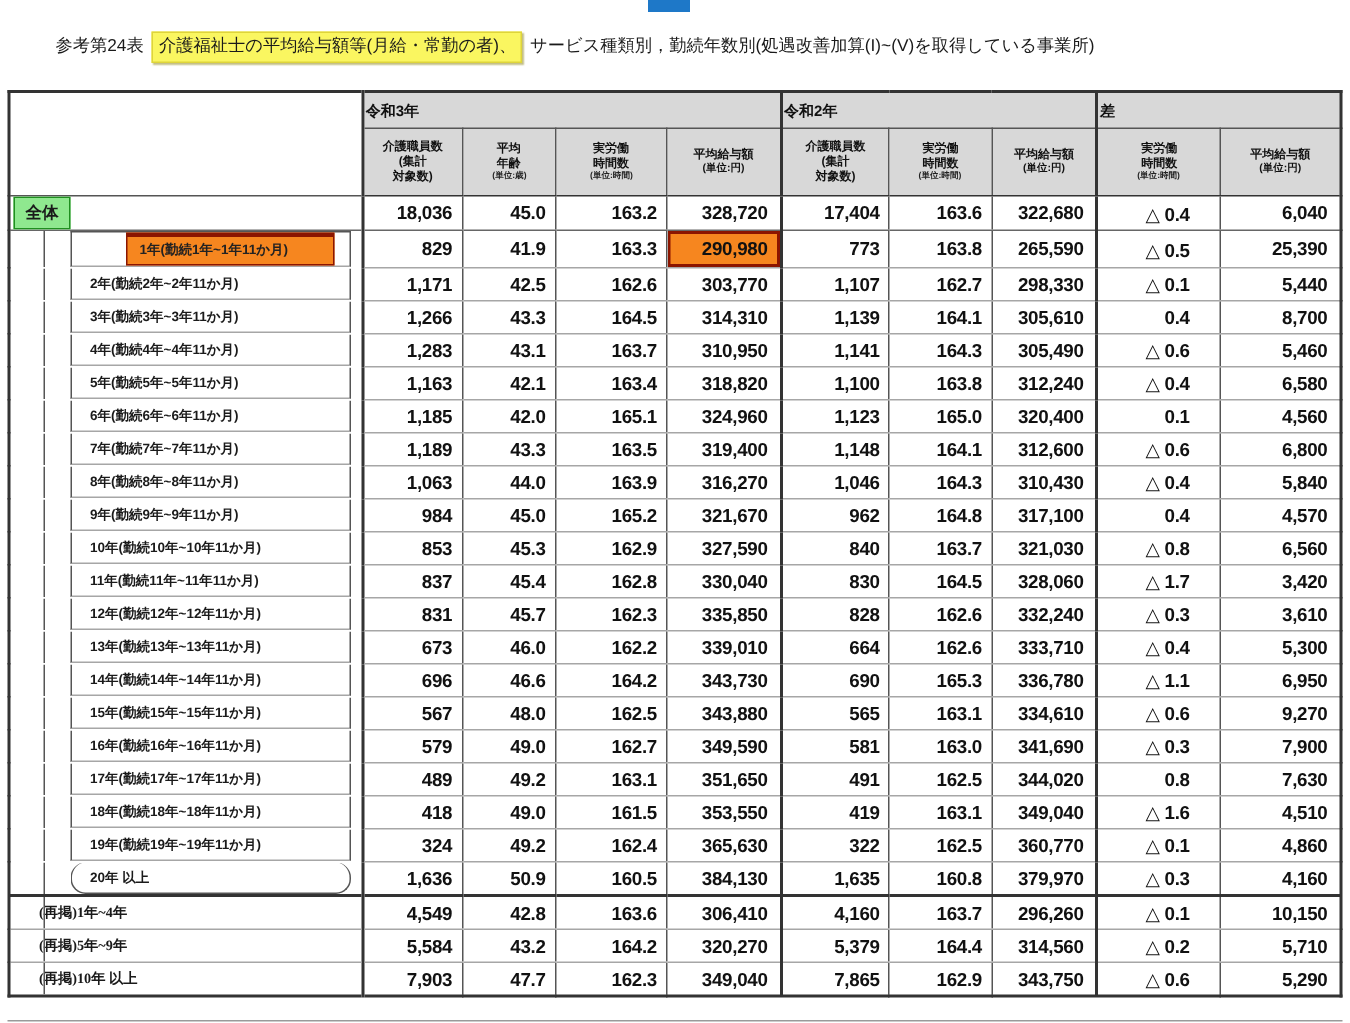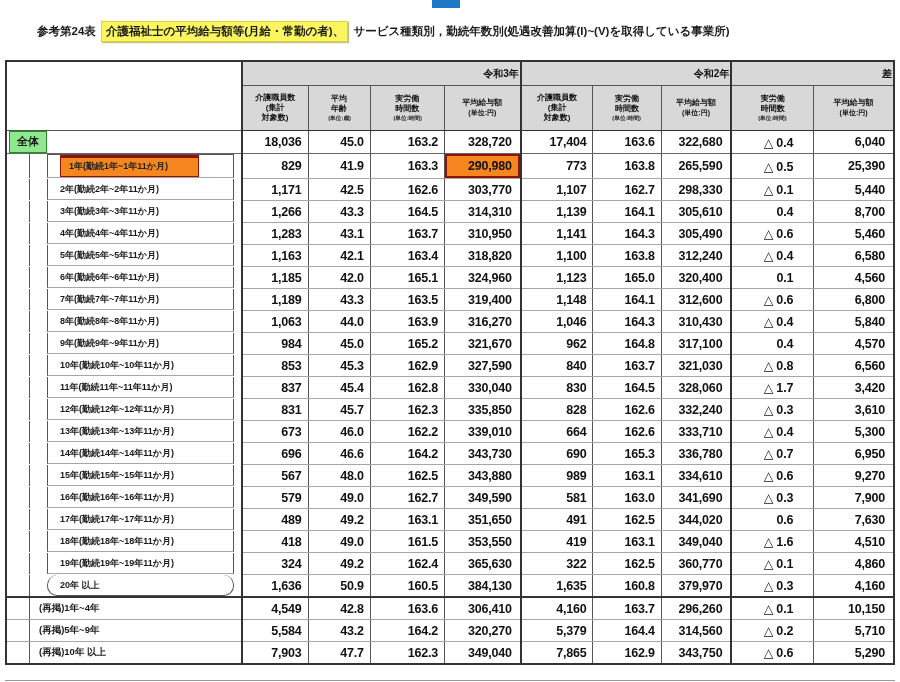--- a/index.html
+++ b/index.html
@@ -7,39 +7,39 @@
     width:900px;height:682px;overflow:hidden;background:#ffffff;
     font-family:"Liberation Sans","DejaVu Sans",sans-serif;
     position:relative;color:#111;
   }
   .blue-marker{
     position:absolute;left:432px;top:0;width:28px;height:8px;
     background:var(--blue_marker,#1E78C8);
   }
   .title{
     position:absolute;left:37px;top:20px;right:6px;
-    font-size:11.5px;font-weight:bold;color:#1a1a1a;line-height:22px;
+    font-size:11.5px;font-weight:normal;color:#1a1a1a;line-height:22px;
     white-space:nowrap;
   }
   .title .hl-yellow{
     background:var(--yellow,#FAF660);
     border:1px solid #ded43a;
     box-shadow:1px 1px 1px rgba(150,140,40,.55);
     padding:3px 3px 4px 4px;margin:0 2px;
   }
   table.stat{
     position:absolute;left:5px;top:60px;width:890px;
     border-collapse:collapse;table-layout:fixed;
     border:2px solid #333;
   }
   table.stat th,table.stat td{overflow:hidden;}
   
   .ghead th{
     height:21px;background:var(--header_bg,#D8D8D8);
-    font-size:10px;font-weight:bold;text-align:right;vertical-align:middle;
+    font-size:10px;font-weight:bold;text-align:left;vertical-align:middle;
     border-left:2px solid #333;border-bottom:1px solid #555;
   }
   .ghead th.corner{background:#ffffff;border-left:none;}
   .shead th{
     height:42px;background:var(--header_bg,#D8D8D8);
     font-weight:bold;text-align:center;vertical-align:middle;
     border-left:1px solid #555;border-bottom:1.5px solid #333;
   }
   .shead th.g{border-left:2px solid #333;}
   .hline{font-size:8px;line-height:10px;}
@@ -65,32 +65,32 @@
   .kind-year td.lbl::before,.kind-sai td.lbl::before{
     content:"";position:absolute;left:22px;top:0;bottom:0;width:1px;background:#555;
   }
   .kind-year .lblin{
     margin-left:40px;margin-right:7px;padding-left:12px;
     border-left:1px solid #555;border-right:1px solid #555;
     border-bottom:1px solid #a6a6a6;
   }
   .box-top .lblin{border-top:1px solid #555;}
   .box-bottom .lblin{border-bottom:1px solid #555;border-radius:10px;}
-  .kind-sai .lblin{padding-left:32px;}
+  .kind-sai .lblin{padding-left:19px;font-family:Liberation Serif, serif;}
   .lbltext{font-size:9px;font-weight:bold;color:#1a1a1a;white-space:nowrap;}
   .kind-sai .lbltext{font-size:9.5px;}
   .hl-green{
     background:var(--green,#8FE88F);
     border:1.5px solid #1f8f1f;
     padding:2px 7px 3px 7px;font-size:11px;
   }
   .hl-orange{
     background:var(--orange,#F6861F);
     border:1.5px solid #8b1500;border-top-width:3px;
-    padding:2px 30px 3px 8px;color:#222;
+    padding:2px 30px 3px 8px;color:#222;margin-left:24px;
   }
   td.cell-orange{
     background:var(--orange,#F6861F);
     box-shadow:inset 0 0 0 2px #8b1500;
   }
   .bottom-stub{
     position:absolute;left:5px;width:890px;top:680px;height:2px;
     border-top:1px solid #9a9a9a;
   }
 </style>
@@ -401,34 +401,34 @@
             <span class="lbltext">14年(勤続14年~14年11か月)</span>
           </div>
         </td>
         <td class="num c1">696</td>
         <td class="num c2">46.6</td>
         <td class="num c3">164.2</td>
         <td class="num c4">343,730</td>
         <td class="num c5">690</td>
         <td class="num c6">165.3</td>
         <td class="num c7">336,780</td>
-        <td class="num c8">△ 0.7</td>
+        <td class="num c8">△ 1.1</td>
         <td class="num c9">6,950</td>
       </tr>
       <tr class="kind-year">
         <td class="lbl c0">
           <div class="lblin">
             <span class="lbltext">15年(勤続15年~15年11か月)</span>
           </div>
         </td>
         <td class="num c1">567</td>
         <td class="num c2">48.0</td>
         <td class="num c3">162.5</td>
         <td class="num c4">343,880</td>
-        <td class="num c5">989</td>
+        <td class="num c5">565</td>
         <td class="num c6">163.1</td>
         <td class="num c7">334,610</td>
         <td class="num c8">△ 0.6</td>
         <td class="num c9">9,270</td>
       </tr>
       <tr class="kind-year">
         <td class="lbl c0">
           <div class="lblin">
             <span class="lbltext">16年(勤続16年~16年11か月)</span>
           </div>
@@ -449,21 +449,21 @@
             <span class="lbltext">17年(勤続17年~17年11か月)</span>
           </div>
         </td>
         <td class="num c1">489</td>
         <td class="num c2">49.2</td>
         <td class="num c3">163.1</td>
         <td class="num c4">351,650</td>
         <td class="num c5">491</td>
         <td class="num c6">162.5</td>
         <td class="num c7">344,020</td>
-        <td class="num c8">0.6</td>
+        <td class="num c8">0.8</td>
         <td class="num c9">7,630</td>
       </tr>
       <tr class="kind-year">
         <td class="lbl c0">
           <div class="lblin">
             <span class="lbltext">18年(勤続18年~18年11か月)</span>
           </div>
         </td>
         <td class="num c1">418</td>
         <td class="num c2">49.0</td>

